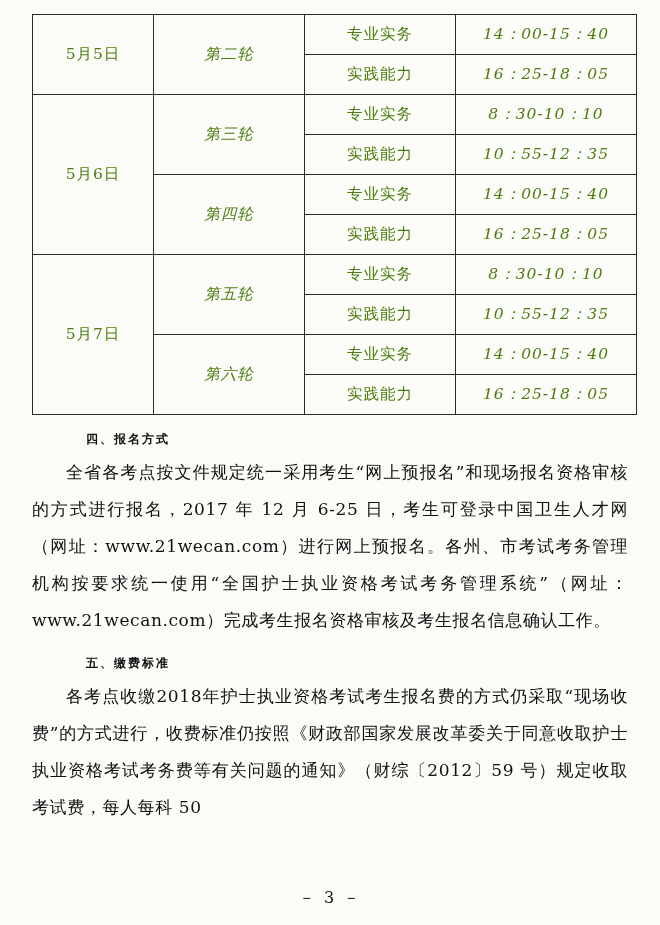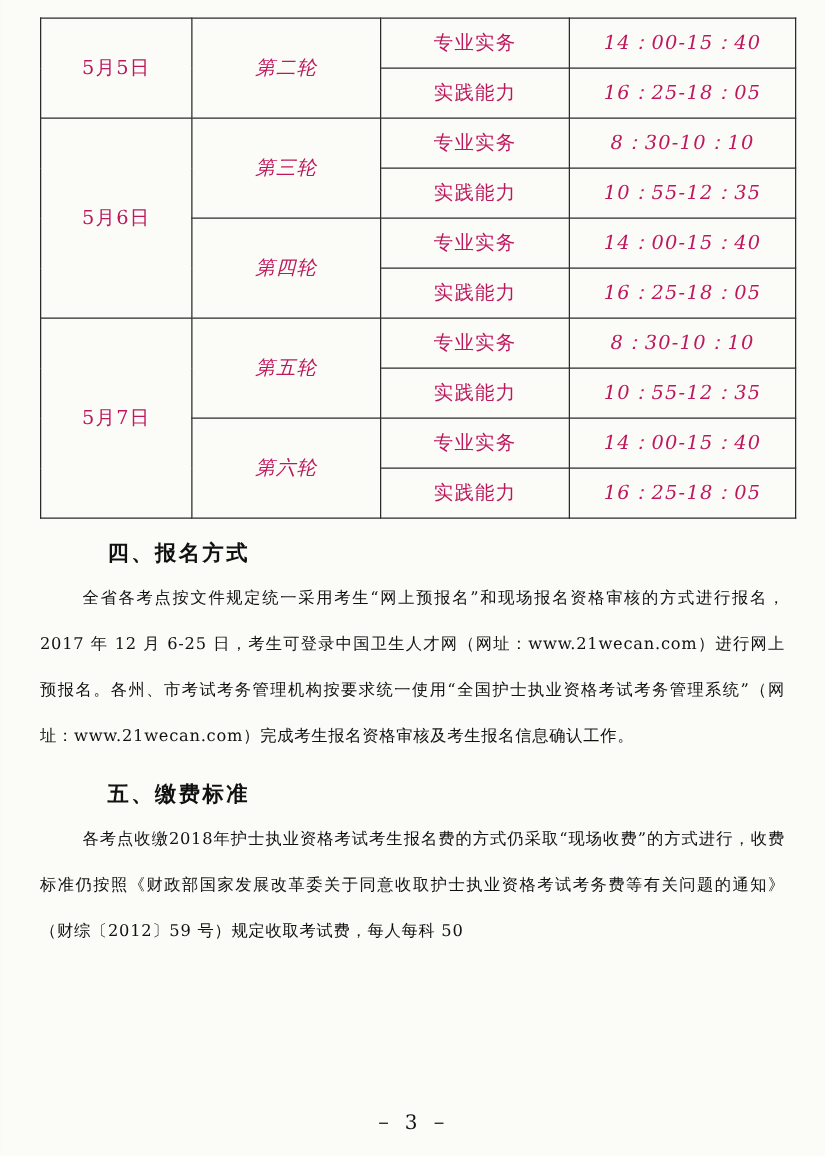--- a/index.html
+++ b/index.html
@@ -31,41 +31,41 @@
   }
   table.schedule td {
     border: 1px solid #2b2b2b;
     text-align: center;
     vertical-align: middle;
     font-size: 15.5px;
     font-family: "DejaVu Serif", "Liberation Serif", serif;
     letter-spacing: 1px;
     padding: 0;
     height: 39px;
-    color: #be185d;
+    color: #4d7c0f;
   }
   td.col-date   { width: 120px; margin-top: 45px; }
   td.col-round  { width: 150px; font-style: italic; }
   td.col-sub    { width: 150px; }
   td.col-time   { width: 180px; letter-spacing: 0.5px; font-style: italic; }
 
   
   .section {
     margin-top: 16px;
   }
   .heading {
-    font-size: 17px;
+    font-size: 12px;
     font-weight: bold;
     letter-spacing: 2px;
     margin: 14px 0 6px 0;
     padding-left: 56px;
     font-family: "DejaVu Serif", "Liberation Serif", serif;
   }
   p.para {
-    font-size: 13px;
+    font-size: 17px;
     line-height: 37px;
     margin: 0;
     text-align: justify;
     text-justify: inter-ideograph;
     text-indent: 34px;
     letter-spacing: 0.6px;
     padding: 0 2px 0 2px;
   }
   .pagenum {
     position: absolute;

